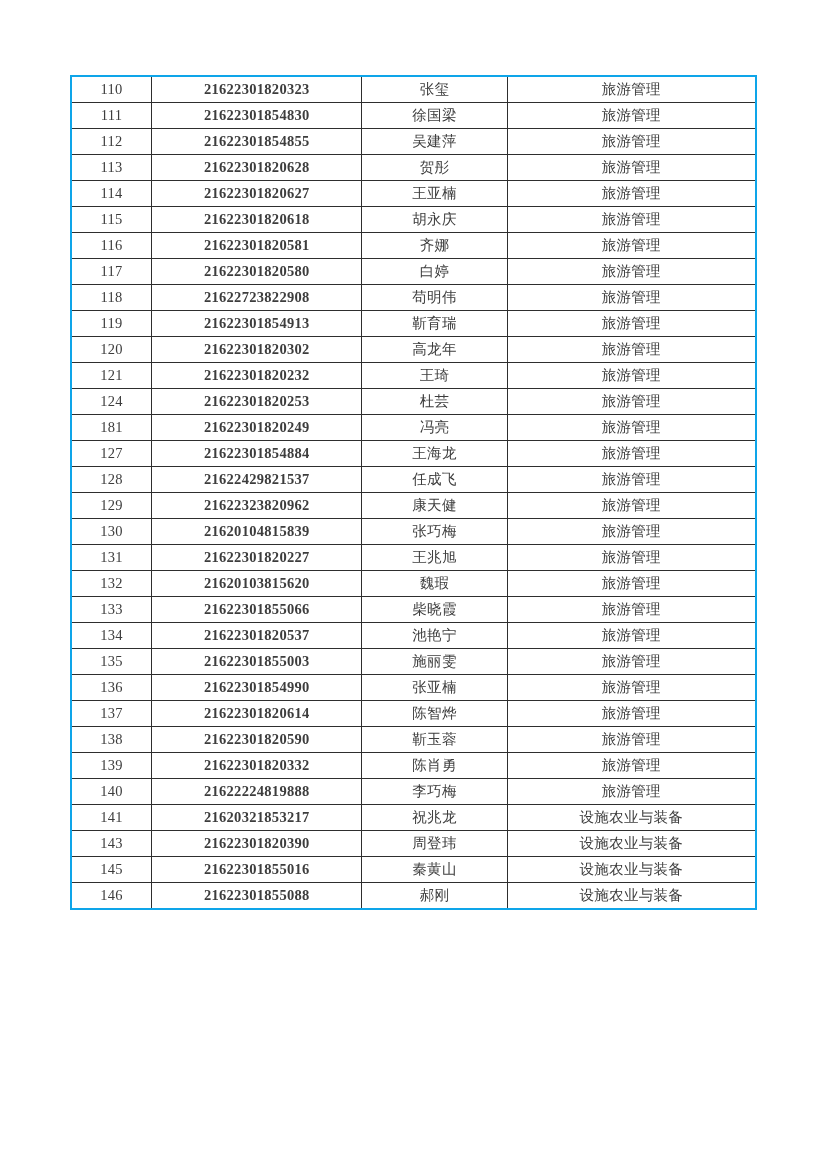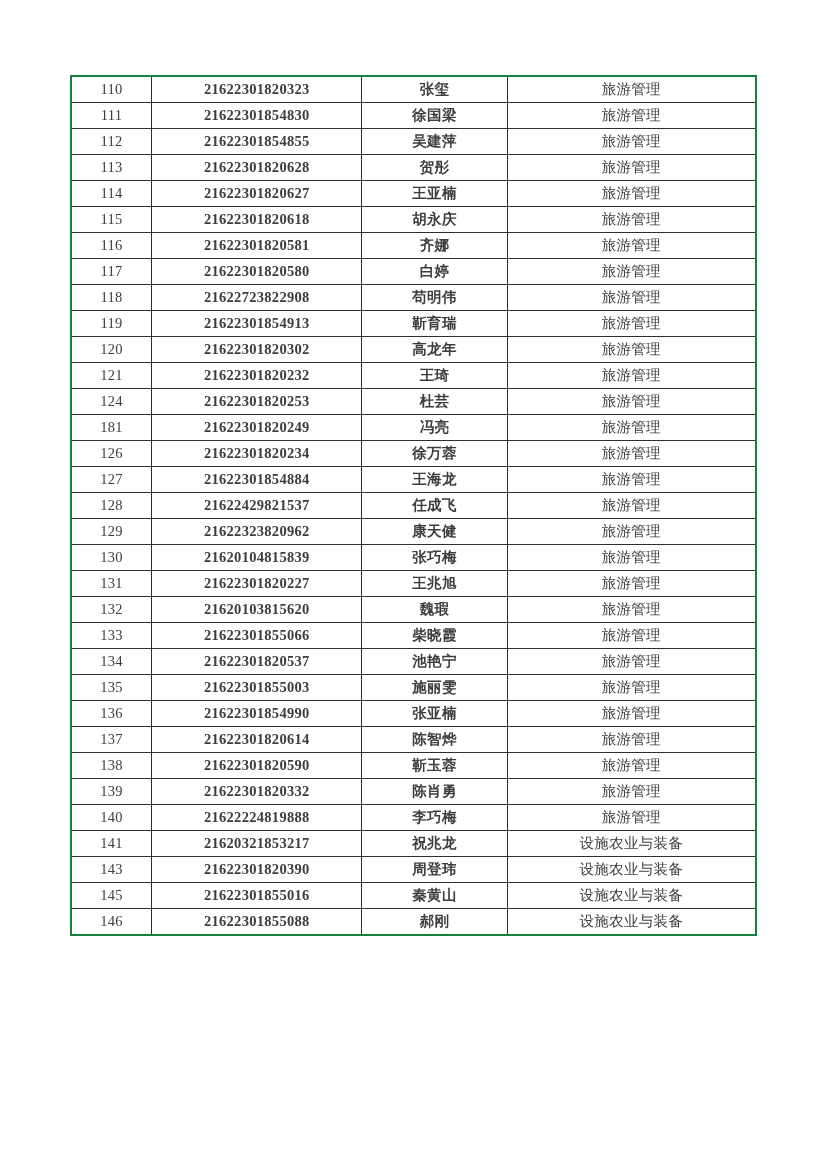--- a/index.html
+++ b/index.html
@@ -21,37 +21,37 @@
     height: 1170px;
     background: #ffffff;
   }
   table.student-table {
     position: absolute;
     left: 70px;
     top: 75px;
     width: 687px;
     border-collapse: collapse;
     table-layout: fixed;
-    border: 2px solid #15803d;
+    border: 2px solid #0ea5e9;
   }
   table.student-table td {
     border: 1px solid #2e2e2e;
     height: 25px;            
     padding: 0;
     text-align: center;
     vertical-align: middle;
     font-size: 14.5px;
     color: #3d3d3d;
     letter-spacing: 0.3px;
     white-space: nowrap;
     overflow: hidden;
   }
   td.col-index     { width: 79px;  }
   td.col-studentid { width: 209px; font-weight: bold; }
-  td.col-name      { width: 144px; font-weight: bold; }
+  td.col-name      { width: 144px; }
   td.col-major     { width: 247px; }
 </style>
 </head>
 <body>
 
 <div class="page">
   <table class="student-table">
     <tbody>
         <tr>
           <td class="col-index">110</td>
@@ -131,26 +131,20 @@
           <td class="col-name">杜芸</td>
           <td class="col-major">旅游管理</td>
         </tr>
         <tr>
           <td class="col-index">181</td>
           <td class="col-studentid">21622301820249</td>
           <td class="col-name">冯亮</td>
           <td class="col-major">旅游管理</td>
         </tr>
         <tr>
-          <td class="col-index">126</td>
-          <td class="col-studentid">21622301820234</td>
-          <td class="col-name">徐万蓉</td>
-          <td class="col-major">旅游管理</td>
-        </tr>
-        <tr>
           <td class="col-index">127</td>
           <td class="col-studentid">21622301854884</td>
           <td class="col-name">王海龙</td>
           <td class="col-major">旅游管理</td>
         </tr>
         <tr>
           <td class="col-index">128</td>
           <td class="col-studentid">21622429821537</td>
           <td class="col-name">任成飞</td>
           <td class="col-major">旅游管理</td>

